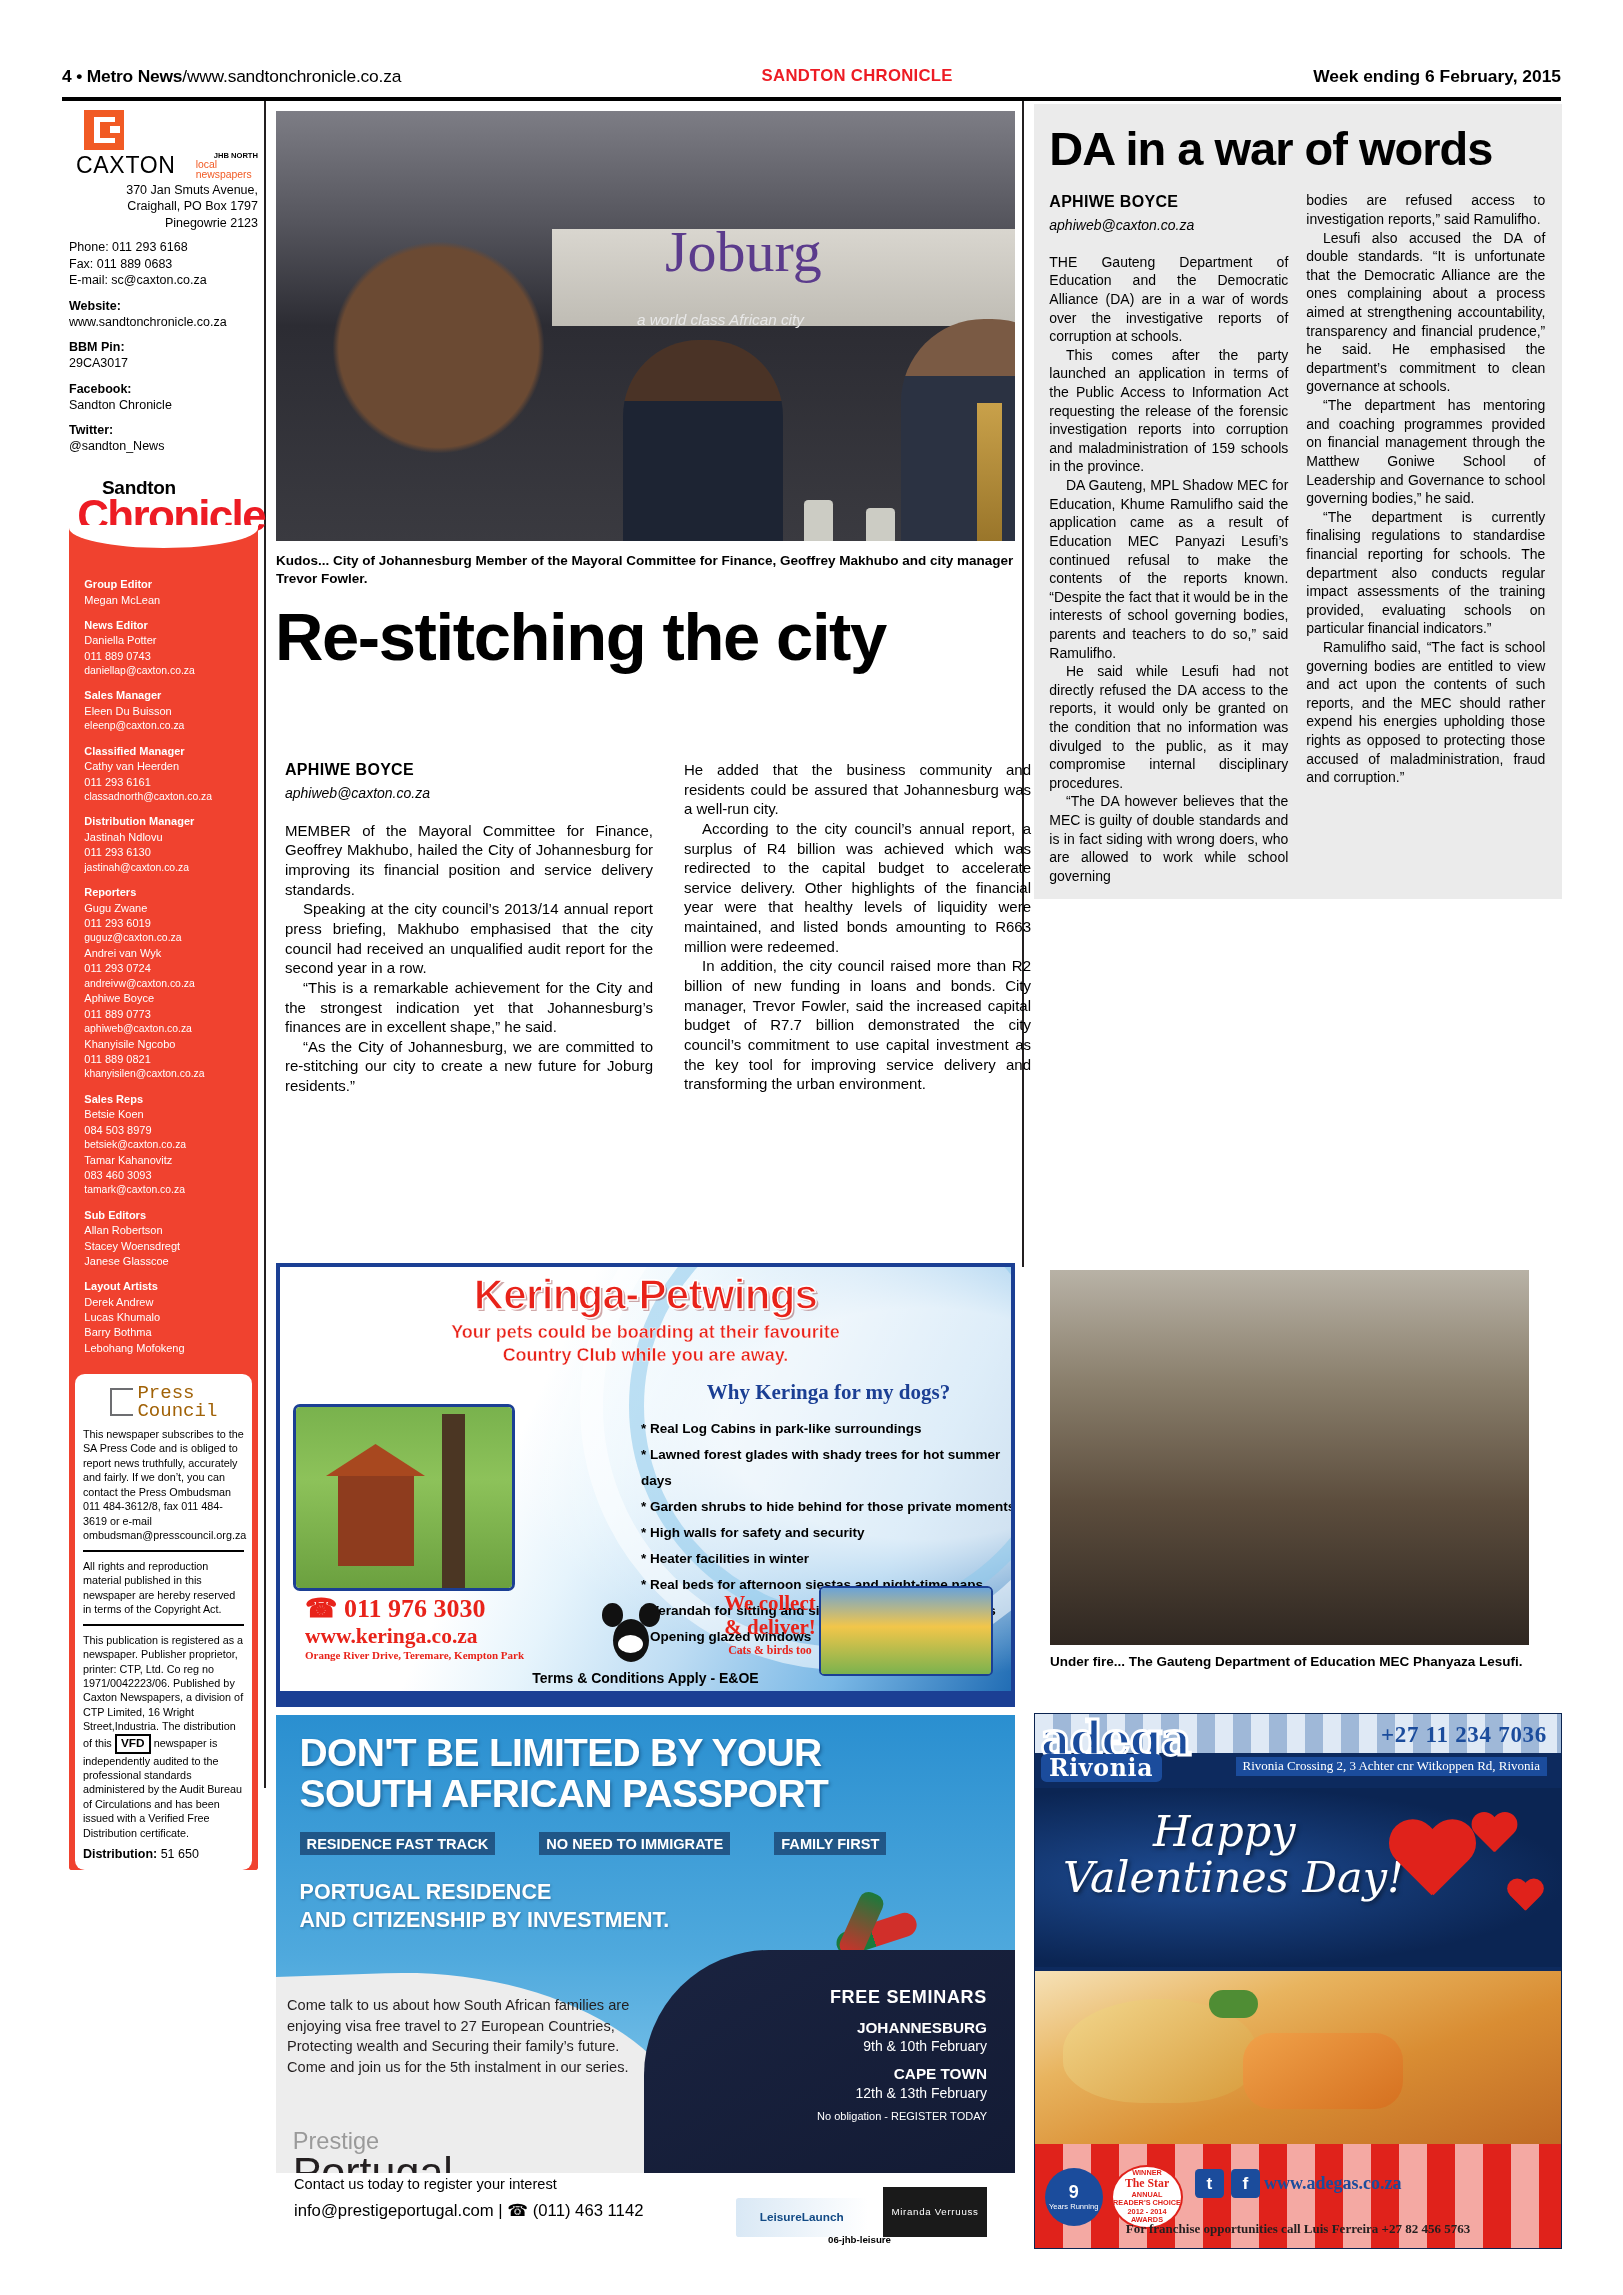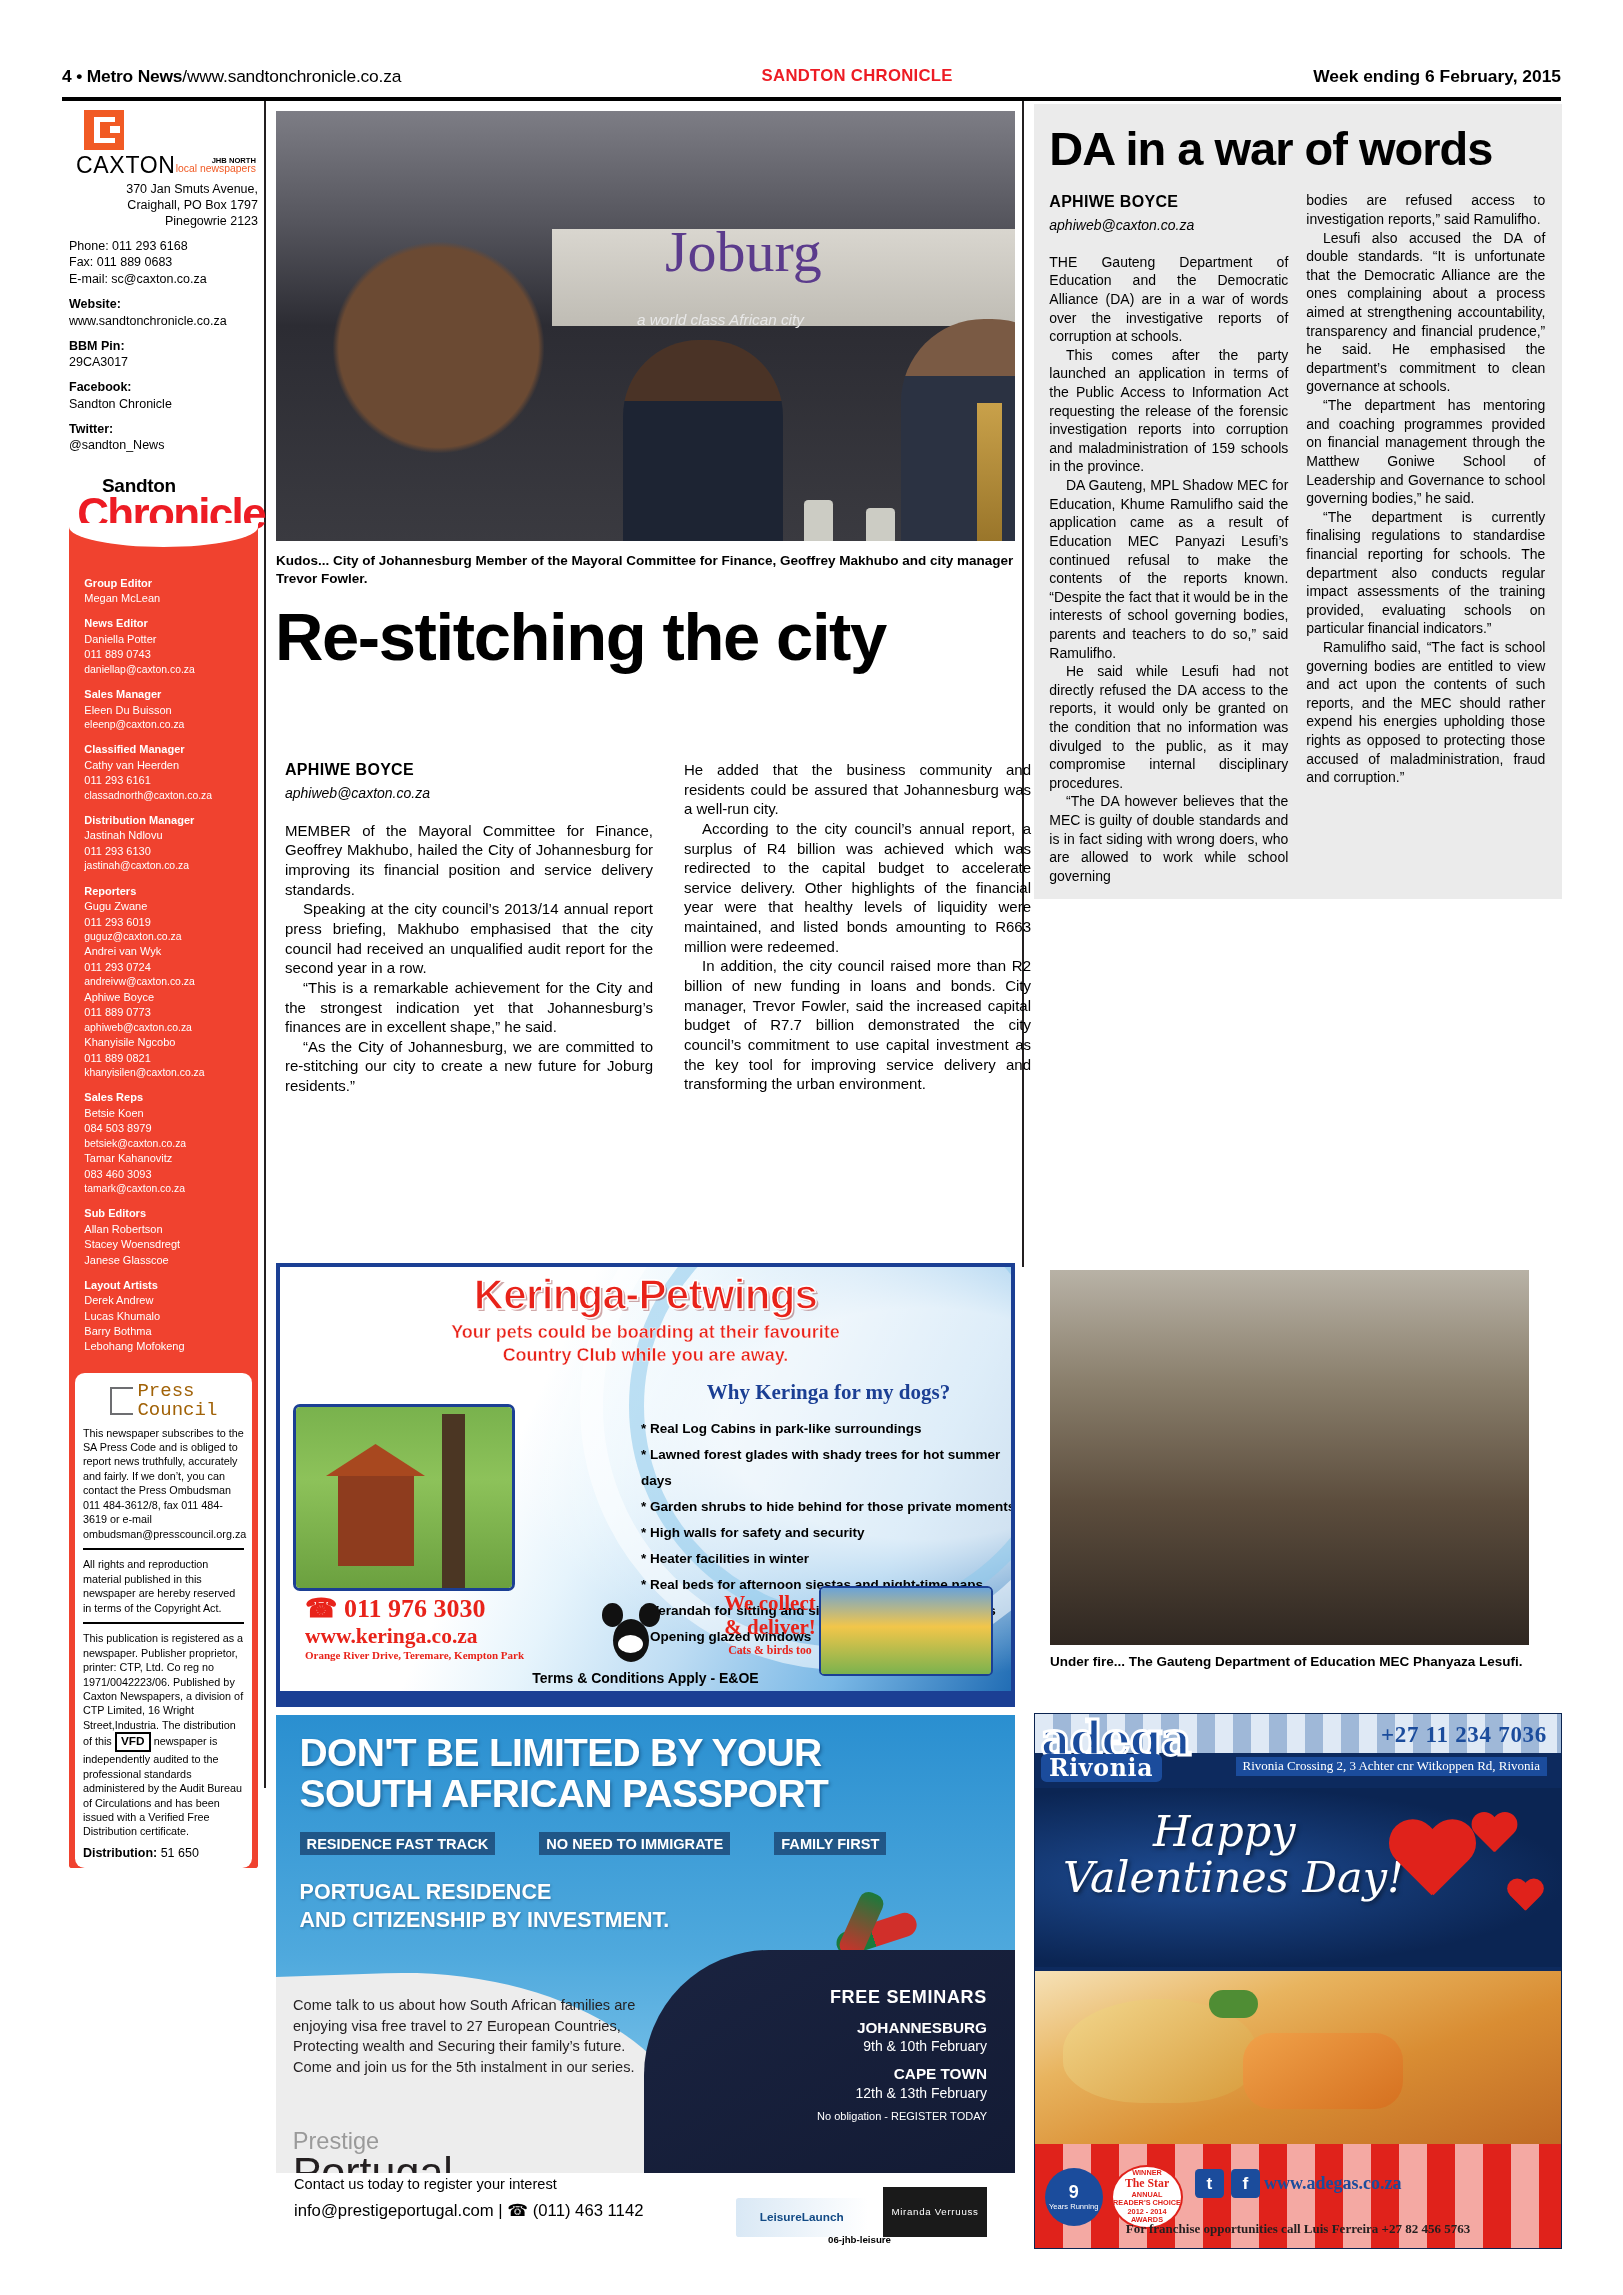--- a/index.html
+++ b/index.html
@@ -24,21 +24,21 @@
   .hdr-rule { position:absolute; left:62px; top:97px; width:1499px; height:3.5px; background:#000; }
 
   
   .v-rule { position:absolute; background:#231f20; width:2.1px; }
 
   
   .sidebar { position:absolute; left:69px; top:104px; width:189px; }
   .caxton-logo-box { width:40px; height:40px; margin-left:15.3px; margin-top:5.6px; position:relative;
       background:#F15A24; }
   .caxton-logo-box .cblk { position:absolute; background:#fff; }
-  .caxton-wordmark { margin-top:2.8px; display:flex; align-items:center; gap:0; padding-left:7px;}
+  .caxton-wordmark { margin-top:2.8px; display:flex; align-items:flex-start; gap:20px; padding-left:7px;}
   .caxton-word { font-size:23px; letter-spacing:0.7px; font-family:"Liberation Sans", sans-serif; font-weight:300; }
   .caxton-sub { display:flex; flex-direction:column; line-height:1; }
   .caxton-jhb { font-size:7.6px; font-weight:bold; text-align:right; }
   .caxton-local { font-size:10.4px; color:#F15A24; }
 
   .addr { text-align:right; font-size:12.5px; line-height:1.30; margin-top:1.4px; }
   .contact { font-size:12.5px; line-height:1.32; margin-top:8.3px; }
   .blk { margin-top:9px; font-size:12.5px; line-height:1.3; }
   .blk b { font-weight:bold; }
 
@@ -134,21 +134,21 @@
 
   
   .ad-portugal { position:absolute; left:276px; top:1715px; width:739px; height:534px; overflow:hidden;
       background:linear-gradient(180deg,#2a8fd0 0%, #4fa9dd 45%, #77c0e8 70%, #9ed2ef 100%); }
   .pt-h1 { position:absolute; left:23.6px; top:16.7px; width:694px; font-size:39px; font-weight:bold; color:#fff;
       line-height:1.06; letter-spacing:-0.7px; text-shadow:1.4px 2.1px 3.5px rgba(0,40,80,.45); }
   .pt-tags { position:absolute; left:23.6px; top:117px; width:694px; display:flex; gap:44px; }
   .pt-tag { background:rgba(10,30,70,.55); color:#fff; font-size:14.6px; font-weight:bold; padding:3.5px 7px; }
   .pt-h2 { position:absolute; left:23.6px; top:164px; width:444px; font-size:21.5px; font-weight:bold; color:#fff;
       line-height:1.3; text-shadow:0.7px 1.4px 2.8px rgba(0,40,80,.45); }
-  .pt-body { position:absolute; left:17px; top:280px; width:347px; font-size:14.6px; line-height:1.42; color:#231f20; }
+  .pt-body { position:absolute; left:11px; top:280px; width:347px; font-size:14.6px; line-height:1.42; color:#231f20; }
   .pt-white { position:absolute; left:-28px; top:255px; width:458px; height:298px; background:#EDEDED;
       border-radius:0 70% 0 0; transform:skewY(-2deg); }
   .pt-dark { position:absolute; left:368px; top:235px; width:430px; height:250px;
       background:linear-gradient(150deg,#1a2340 0%, #121a33 100%); border-radius:125px 0 0 0; }
   .pt-seminars { position:absolute; right:28px; top:272px; width:229px; text-align:right; color:#fff; }
   .pt-seminars .s1 { font-size:18px; font-weight:bold; letter-spacing:0.7px; }
   .pt-seminars .s2 { font-size:15.3px; font-weight:bold; margin-top:11px; }
   .pt-seminars .s3 { font-size:14px; margin-top:1.4px; }
   .pt-seminars .s4 { font-size:11px; margin-top:9.7px; }
   .pt-logo { position:absolute; left:16.7px; top:416px; color:#231f20; }

